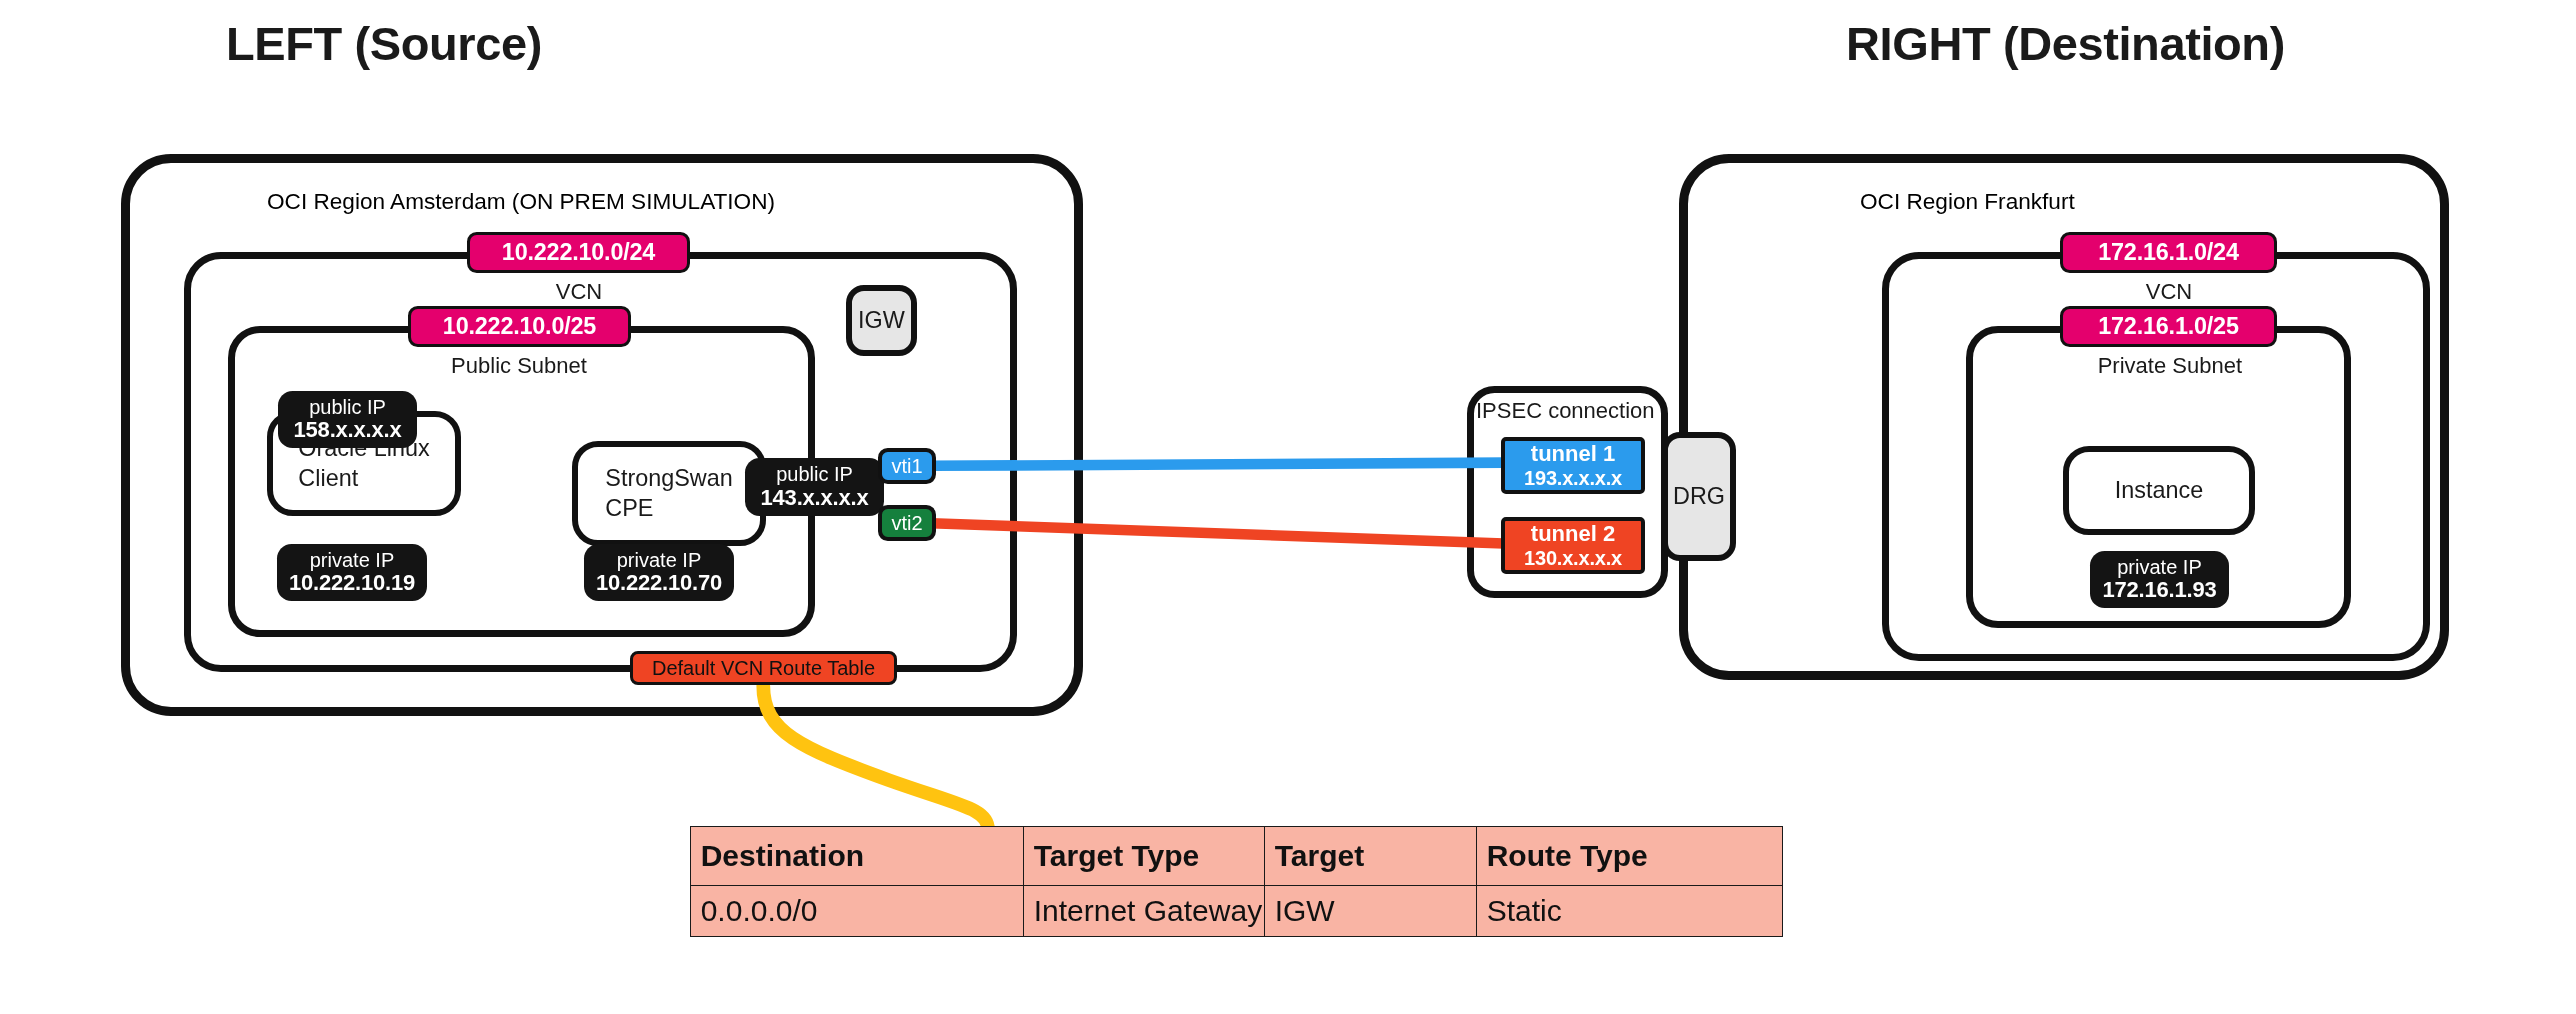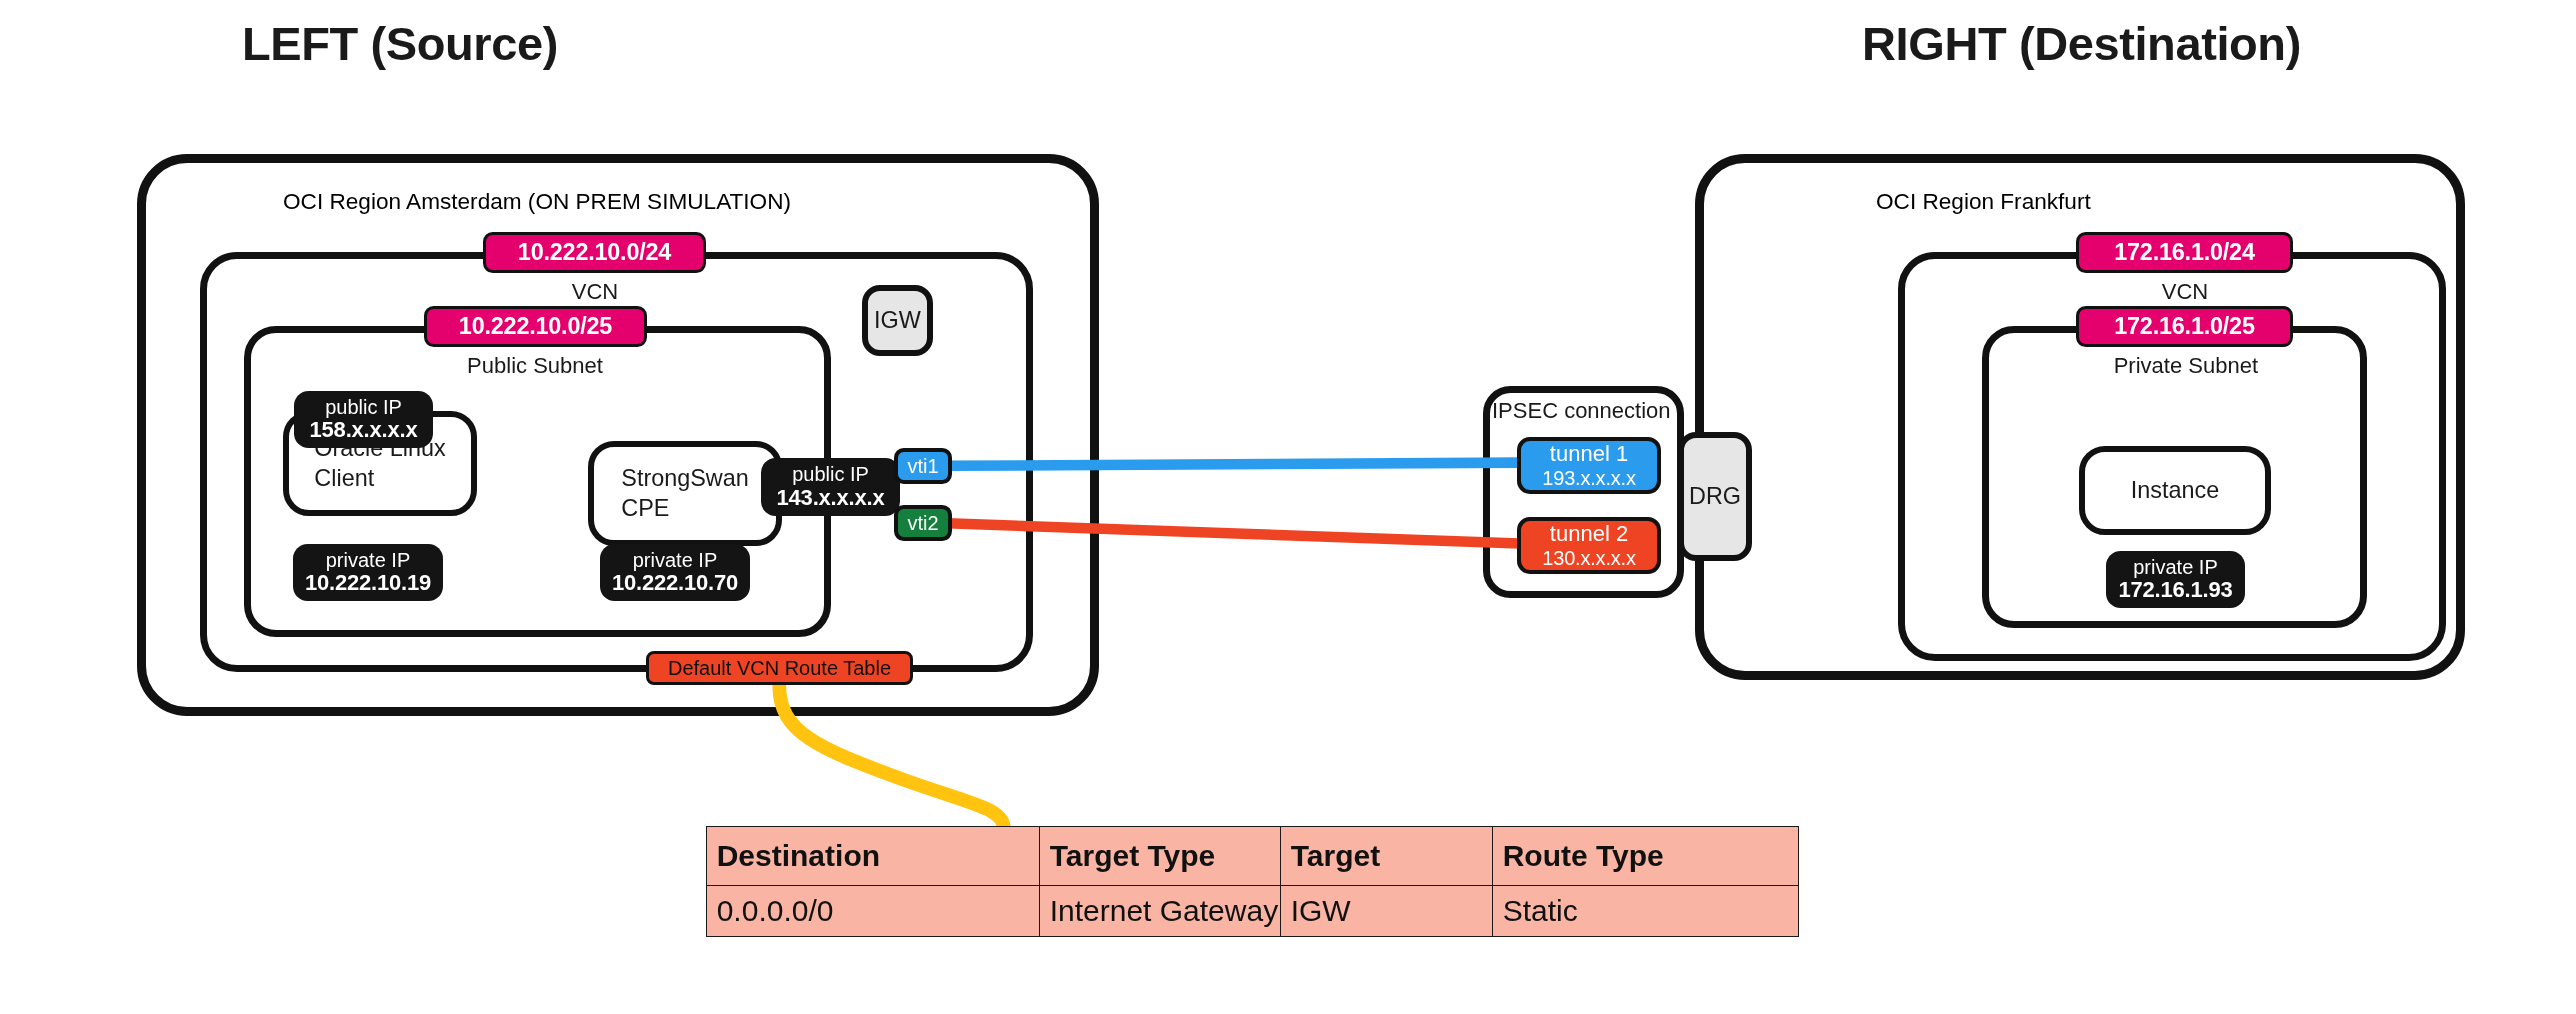--- a/index.html
+++ b/index.html
@@ -12,21 +12,20 @@
     height: 1015px;
     position: relative;
     font-family: "Liberation Sans", sans-serif;
     overflow: hidden;
   }
   #stage {
     position: absolute;
     left: 0; top: 0;
     width: 2194px;
     height: 1015px;
-    margin-left: 16px;
   }
   .abs { position: absolute; box-sizing: border-box; }
 
   
   .side-title {
     font-size: 47px;
     font-weight: bold;
     color: #1a1a1a;
     text-align: center;
     letter-spacing: -0.4px;
@@ -128,23 +127,23 @@
     align-items: center;
     justify-content: center;
     white-space: nowrap;
   }
   .vti-blue { background: #2b9bed; }
   .vti-red  { background: #15803d; }
 
   
   .tunnel-box {
     border: 4.9px solid #111111;
-    border-radius: 13px;
+    border-radius: 5px;
     color: #ffffff;
-    font-weight: normal;
+    font-weight: bold;
     display: flex;
     flex-direction: column;
     align-items: center;
     justify-content: center;
     line-height: 1.12;
     white-space: nowrap;
   }
   .tunnel-box .t-name { font-size: 22px; }
   .tunnel-box .t-ip   { font-size: 20px; letter-spacing: -0.2px; }
   .tunnel-blue { background: #2b9bed; }

